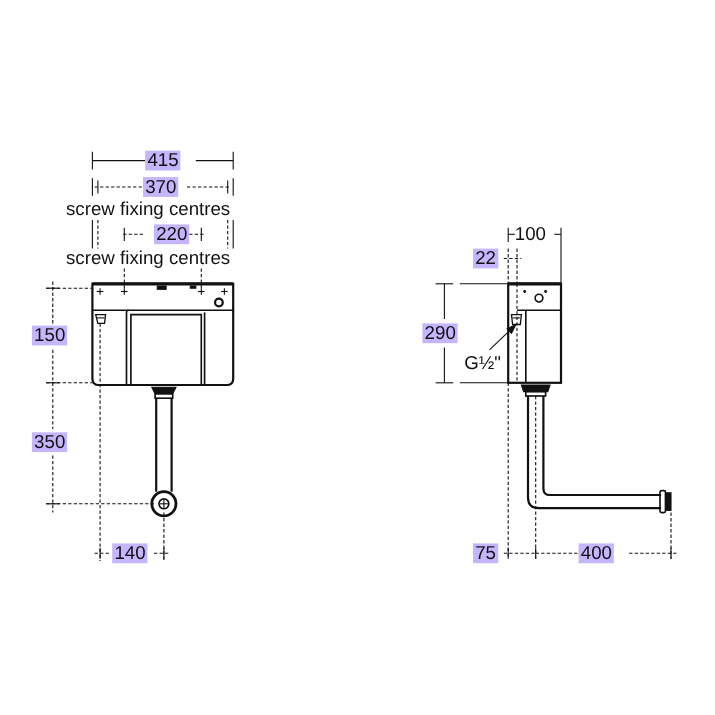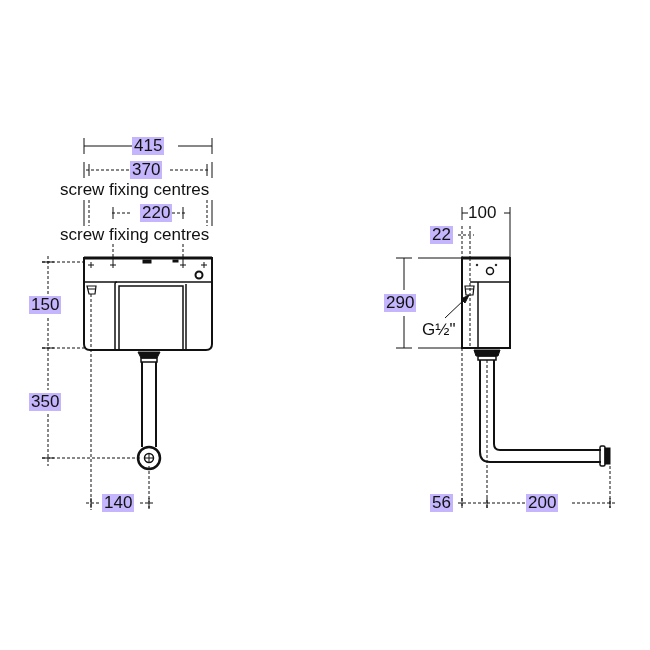--- a/index.html
+++ b/index.html
@@ -182,15 +182,15 @@
   <span class="lbl" style="left:140px; top:204px;text-align:center;">220</span>
   <span class="lbl nobg" style="left:58px; top:226px;">screw fixing centres</span>
   <span class="lbl" style="left:29px; top:296px;">150</span>
   <span class="lbl" style="left:29px; top:393px;text-align:center;">350</span>
   <span class="lbl" style="left:102px; top:494px;">140</span>
 
   <span class="lbl nobg" style="left:466px; top:204px;">100</span>
   <span class="lbl" style="left:430px; top:226px;">22</span>
   <span class="lbl" style="left:384px; top:294px;">290</span>
   <span class="lbl nobg" style="left:420px; top:321px;">G½"</span>
-  <span class="lbl" style="left:430px; top:494px;">56</span>
-  <span class="lbl" style="left:526px; top:494px;">200</span>
+  <span class="lbl" style="left:430px; top:494px;">75</span>
+  <span class="lbl" style="left:526px; top:494px;">400</span>
 </div>
 
 </body></html>

